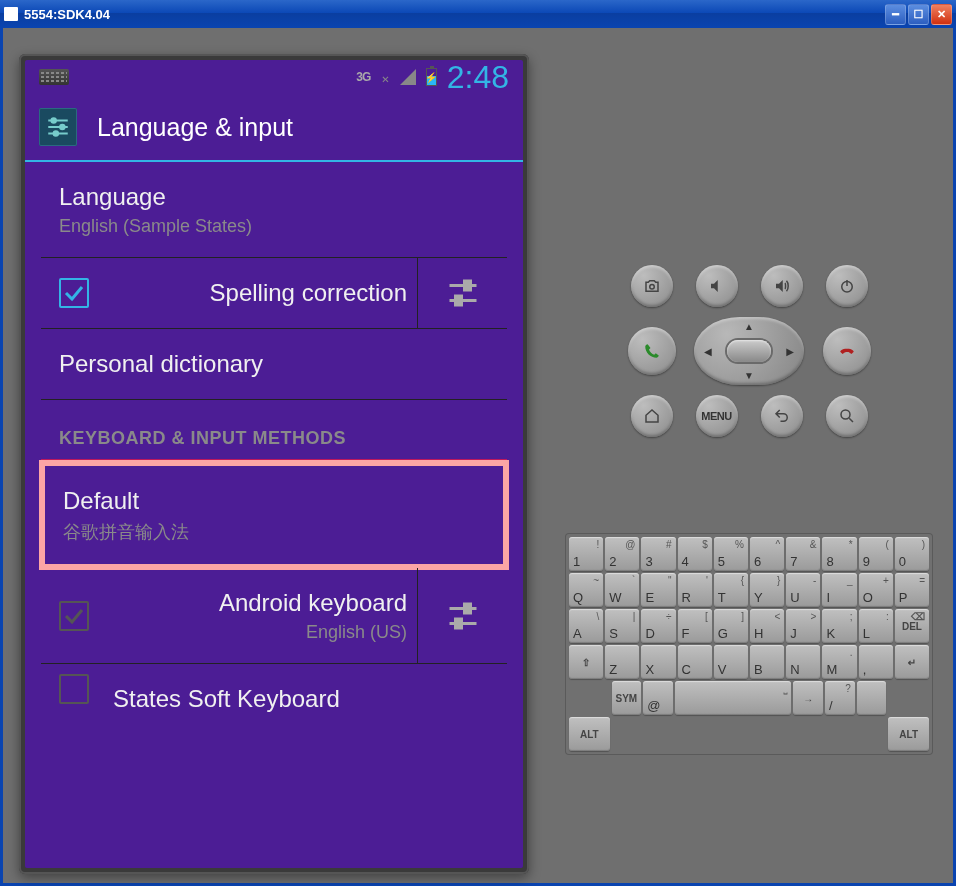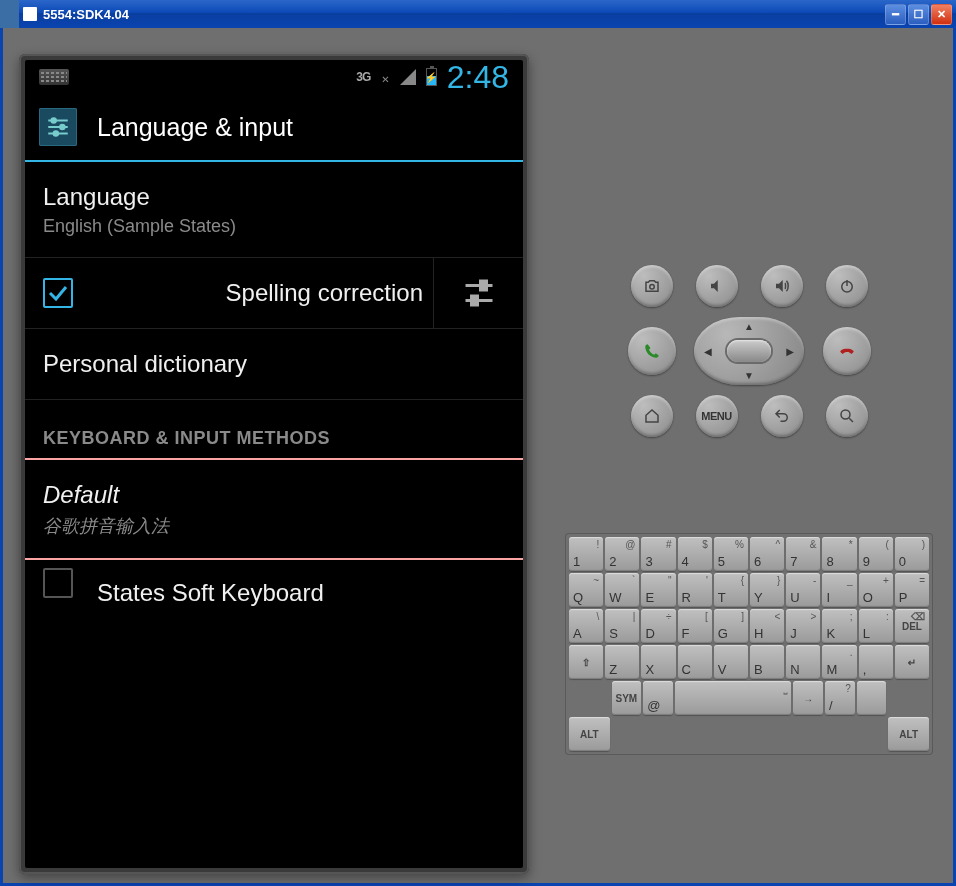--- a/index.html
+++ b/index.html
@@ -4,67 +4,66 @@
 <style>
 * { margin: 0; padding: 0; box-sizing: border-box; font-family: "Segoe UI", Arial, sans-serif; }
 body { background: #3b6ea5; width: 956px; height: 886px; overflow: hidden; }
 
 
 .win-title {
   height: 28px;
   background: linear-gradient(to bottom, #2b67c9 0%, #0c49b7 45%, #0a3ea0 46%, #0a44b0 100%);
   display: flex; align-items: center; padding: 0 4px; color: #fff; font-size: 13px; font-weight: bold;
   position: relative;
-  margin-left: 19px;
 }
 .win-title .ico { width:14px; height:14px; background:#fff; margin-right:6px; border-radius:1px;}
 .win-controls { position:absolute; right:4px; top:4px; display:flex; gap:2px;}
 .win-btn { width:21px; height:21px; border:1px solid #fff3; border-radius:3px; display:flex; align-items:center; justify-content:center; font-size:11px; color:#fff;}
 .win-btn.min { background: linear-gradient(#5c8ee0,#2c5ec0); }
 .win-btn.max { background: linear-gradient(#5c8ee0,#2c5ec0); }
 .win-btn.close { background: linear-gradient(#f08060,#d03010); }
 
 .win-body { height: 858px; background: #6f6f6f; border: 3px solid #0a44b0; border-top:none; display:flex; }
 
 
 .phone-wrap { padding: 26px 16px; }
 .phone { width: 510px; height: 820px; background:#3a3a3a; border-radius:6px; padding:6px; box-shadow: inset 0 0 0 2px #555, 0 4px 12px #0006; }
-.screen { width: 100%; height: 100%; background:#000000; border-radius:2px; position:relative; overflow:hidden;}
+.screen { width: 100%; height: 100%; background:#4c1d95; border-radius:2px; position:relative; overflow:hidden;}
 
 .statusbar { height:34px; display:flex; align-items:center; justify-content:flex-end; padding: 0 14px 0 14px; gap:10px; color:#bbb; font-size:15px; }
 .statusbar .left { margin-right:auto; display:flex; align-items:center; }
 .kb-indicator { width:30px; height:16px; background:linear-gradient(#555,#333); border-radius:2px; position:relative; display:flex; flex-direction:column; justify-content:space-around; padding:2px;}
 .kb-indicator div{height:2px;background:repeating-linear-gradient(to right,#888 0 3px,transparent 3px 5px);}
 .sig3g { font-size:12px; color:#aaa; font-weight:bold; letter-spacing:-1px; }
 .sigx { font-size:10px; color:#888; margin-left:1px; margin-top:4px;}
 .batt { width:11px; height:18px; border:1px solid #555; position:relative; background:linear-gradient(to top,#29b6f6 55%,transparent 55%);}
 .batt::before{content:'';position:absolute;top:-3px;left:3px;width:4px;height:2px;background:#555;}
 .batt .bolt{position:absolute;inset:0;display:flex;align-items:center;justify-content:center;color:#fff;font-size:10px;}
 .clock { color:#33b5e5; font-size:32px; font-weight:300;}
 
 .header { padding: 14px 14px 10px; display:flex; align-items:center; gap:20px;}
 .header-icon{ width:38px; height:38px; background:#1a4a60; border-radius:2px; display:flex; align-items:center; justify-content:center; box-shadow: inset 0 0 0 1px #2a6a80;}
 .header-icon svg { width:26px; height:26px; }
 .header-title{ color:#fff; font-size:25px; font-weight:400;}
 .header-divider{ height:2px; background:#33b5e5; margin-top:4px;}
 
-.list { padding: 0 0; }
+.list { padding: 0 16px; }
 .row { padding: 20px 18px 20px 18px; border-bottom:1px solid #222; position:relative; }
 .row.indent { padding-left:72px; }
 .row .title { color:#f0f0f0; font-size:24px; line-height:1.25; }
 .row .sub { color:#8a8a8a; font-size:18px; margin-top:4px;}
 .row .check { position:absolute; left:18px; top:50%; transform:translateY(-50%); width:30px; height:30px; border:2px solid #33b5e5; border-radius:2px; display:flex; align-items:center; justify-content:center;}
 .row .check.off { border-color:#555; }
 .row .check svg { width:24px; height:24px; }
 .row .sliders-btn { position:absolute; right:0; top:0; bottom:0; width:90px; border-left:1px solid #222; display:flex; align-items:center; justify-content:center;}
 .row .sliders-btn svg { width:36px; height:36px; }
 .row.has-btn { padding-right: 100px; text-align: right; }
 
-.section-hdr { padding: 28px 18px 10px; color:#8a8a8a; font-size:18px; font-weight:bold; letter-spacing:0.5px; border-bottom:1px solid #be185d;}
-.highlight { border:2px solid #fca5a5; margin: -2px; font-style: italic; }
+.section-hdr { padding: 28px 18px 10px; color:#8a8a8a; font-size:18px; font-weight:bold; letter-spacing:0.5px; border-bottom:3px solid #be185d;}
+.highlight { border:6px solid #fca5a5; margin: -2px; }
 .row.last { border-bottom:none; padding-bottom:0;}
 
 
 .side { flex:1; padding: 230px 16px 0; display:flex; flex-direction:column; align-items:center; }
 
 .ctrl-grid { display:grid; grid-template-columns: repeat(4, 55px); grid-template-rows: repeat(3, 55px); gap: 10px; align-items:center; justify-items:center;}
 .rbtn { width:42px; height:42px; border-radius:50%; background: radial-gradient(circle at 30% 25%, #bdbdbd, #8a8a8a); box-shadow: inset 0 2px 3px #fff6, inset 0 -2px 3px #0004, 0 1px 2px #0006; display:flex; align-items:center; justify-content:center; color:#444; font-size:15px;}
 .rbtn.big { width:48px; height:48px; }
 .rbtn svg { width:18px; height:18px; }
 .rbtn.menu { font-size:11px; font-weight:bold; letter-spacing:-0.5px; color:#333;}
@@ -163,20 +162,37 @@
           <div class="title">Personal dictionary</div>
         </div>
 
         <div class="section-hdr">KEYBOARD &amp; INPUT METHODS</div>
 
         <div class="row highlight">
           <div class="title">Default</div>
           <div class="sub">谷歌拼音输入法</div>
         </div>
 
+        <div class="row indent has-btn">
+          <div class="check off">
+            <svg viewBox="0 0 24 24">
+                  <path d="M4 12 L10 18 L20 6" stroke="#555" stroke-width="3" fill="none"></path>
+                </svg>
+          </div>
+          <div class="title">Android keyboard</div>
+          <div class="sub">English (US)</div>
+          <div class="sliders-btn">
+            <svg viewBox="0 0 24 24" fill="none" stroke="#aaa" stroke-width="2">
+              <line x1="3" y1="7" x2="21" y2="7"></line>
+                  <rect x="13" y="4" width="4" height="6" fill="#aaa"></rect>
+              <line x1="3" y1="17" x2="21" y2="17"></line>
+                  <rect x="7" y="14" width="4" height="6" fill="#aaa"></rect>
+            </svg>
+          </div>
+        </div>
 
 
         <div class="row indent last">
           <div class="check off"></div>
           <div class="title">States Soft Keyboard</div>
         </div>
 
       </div>
     </div>
       </div>

